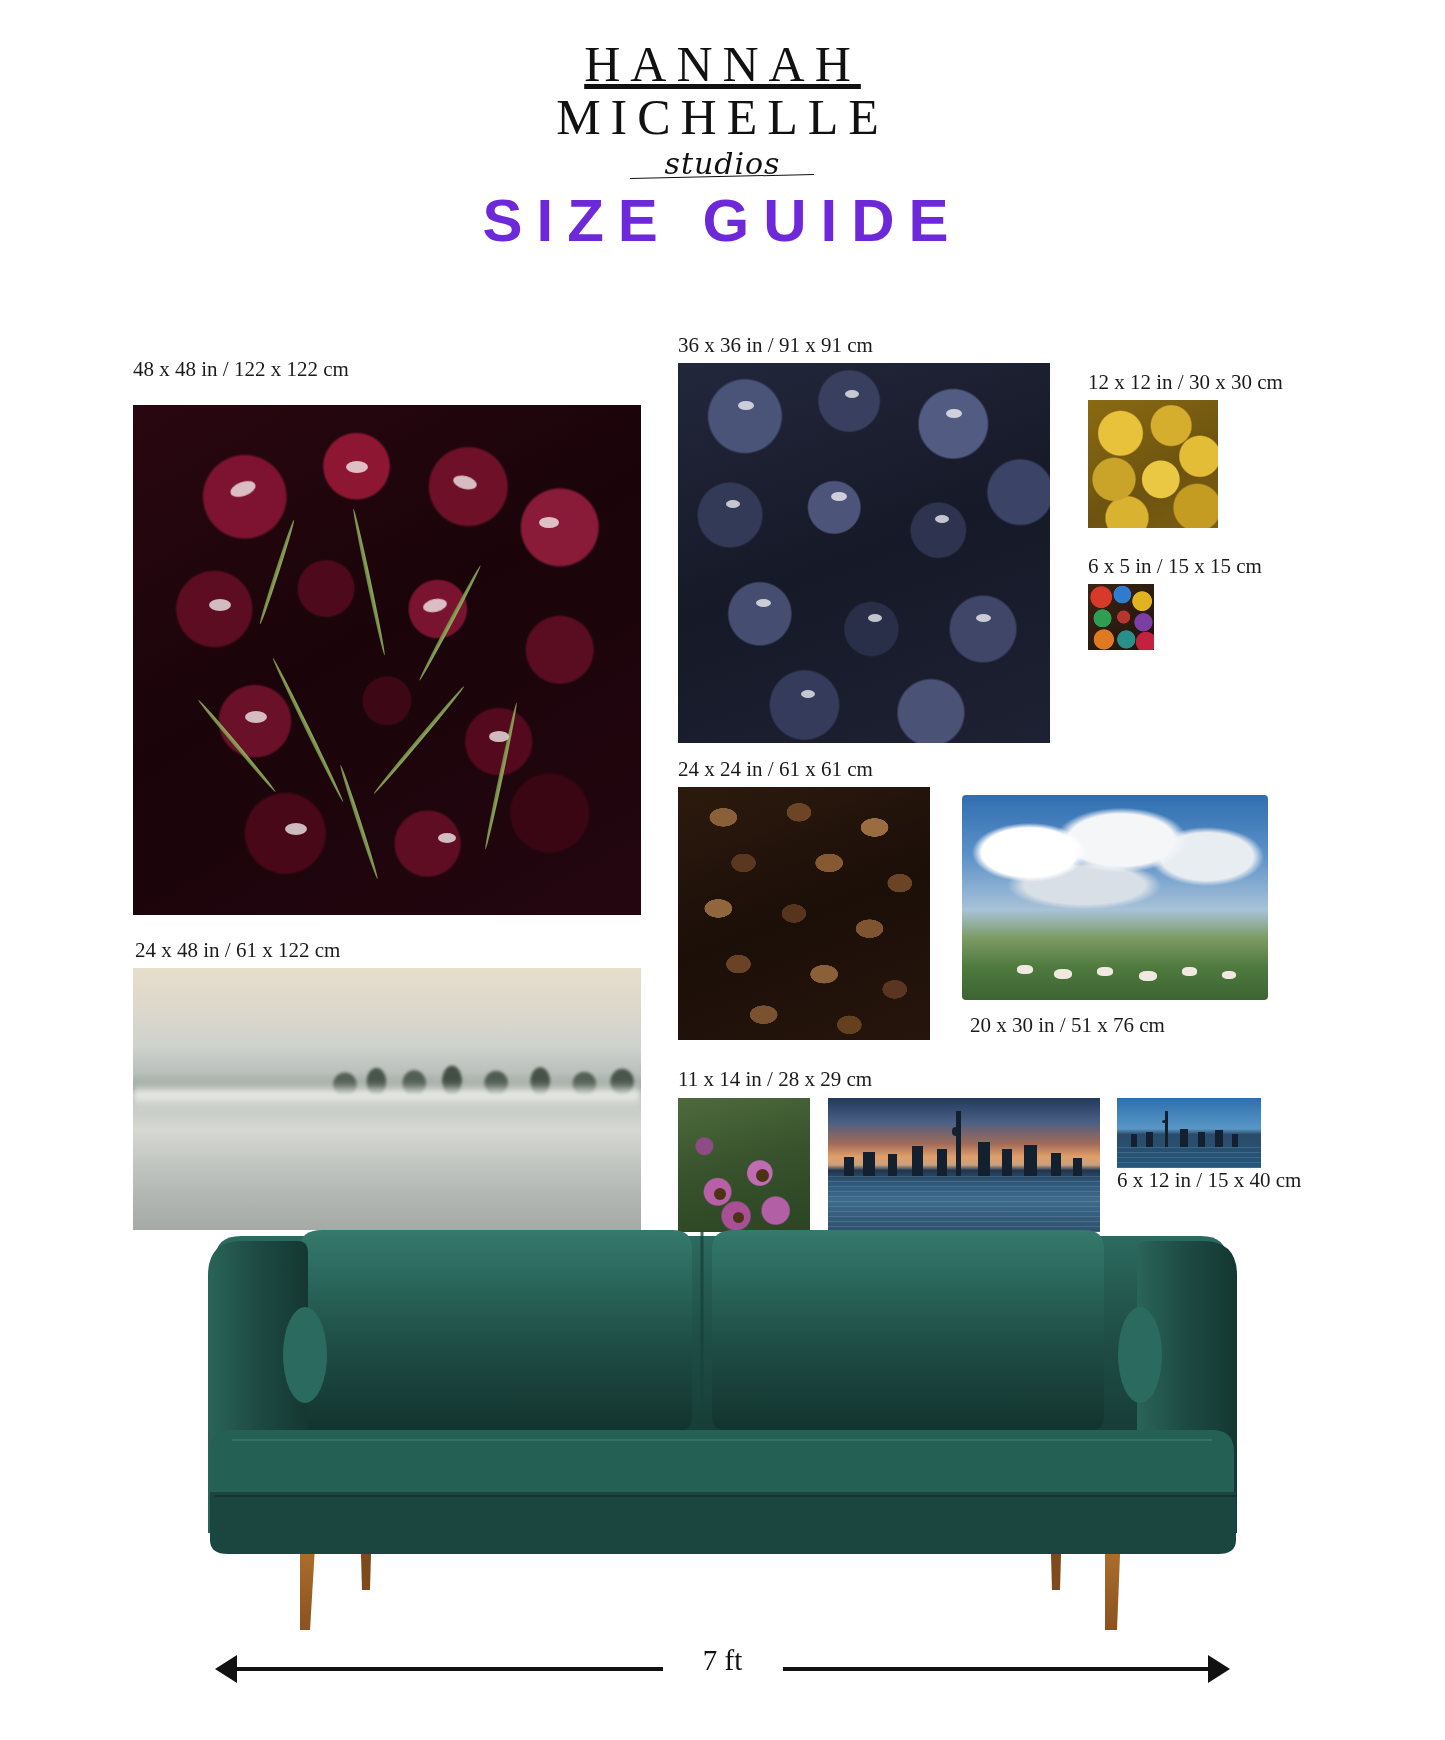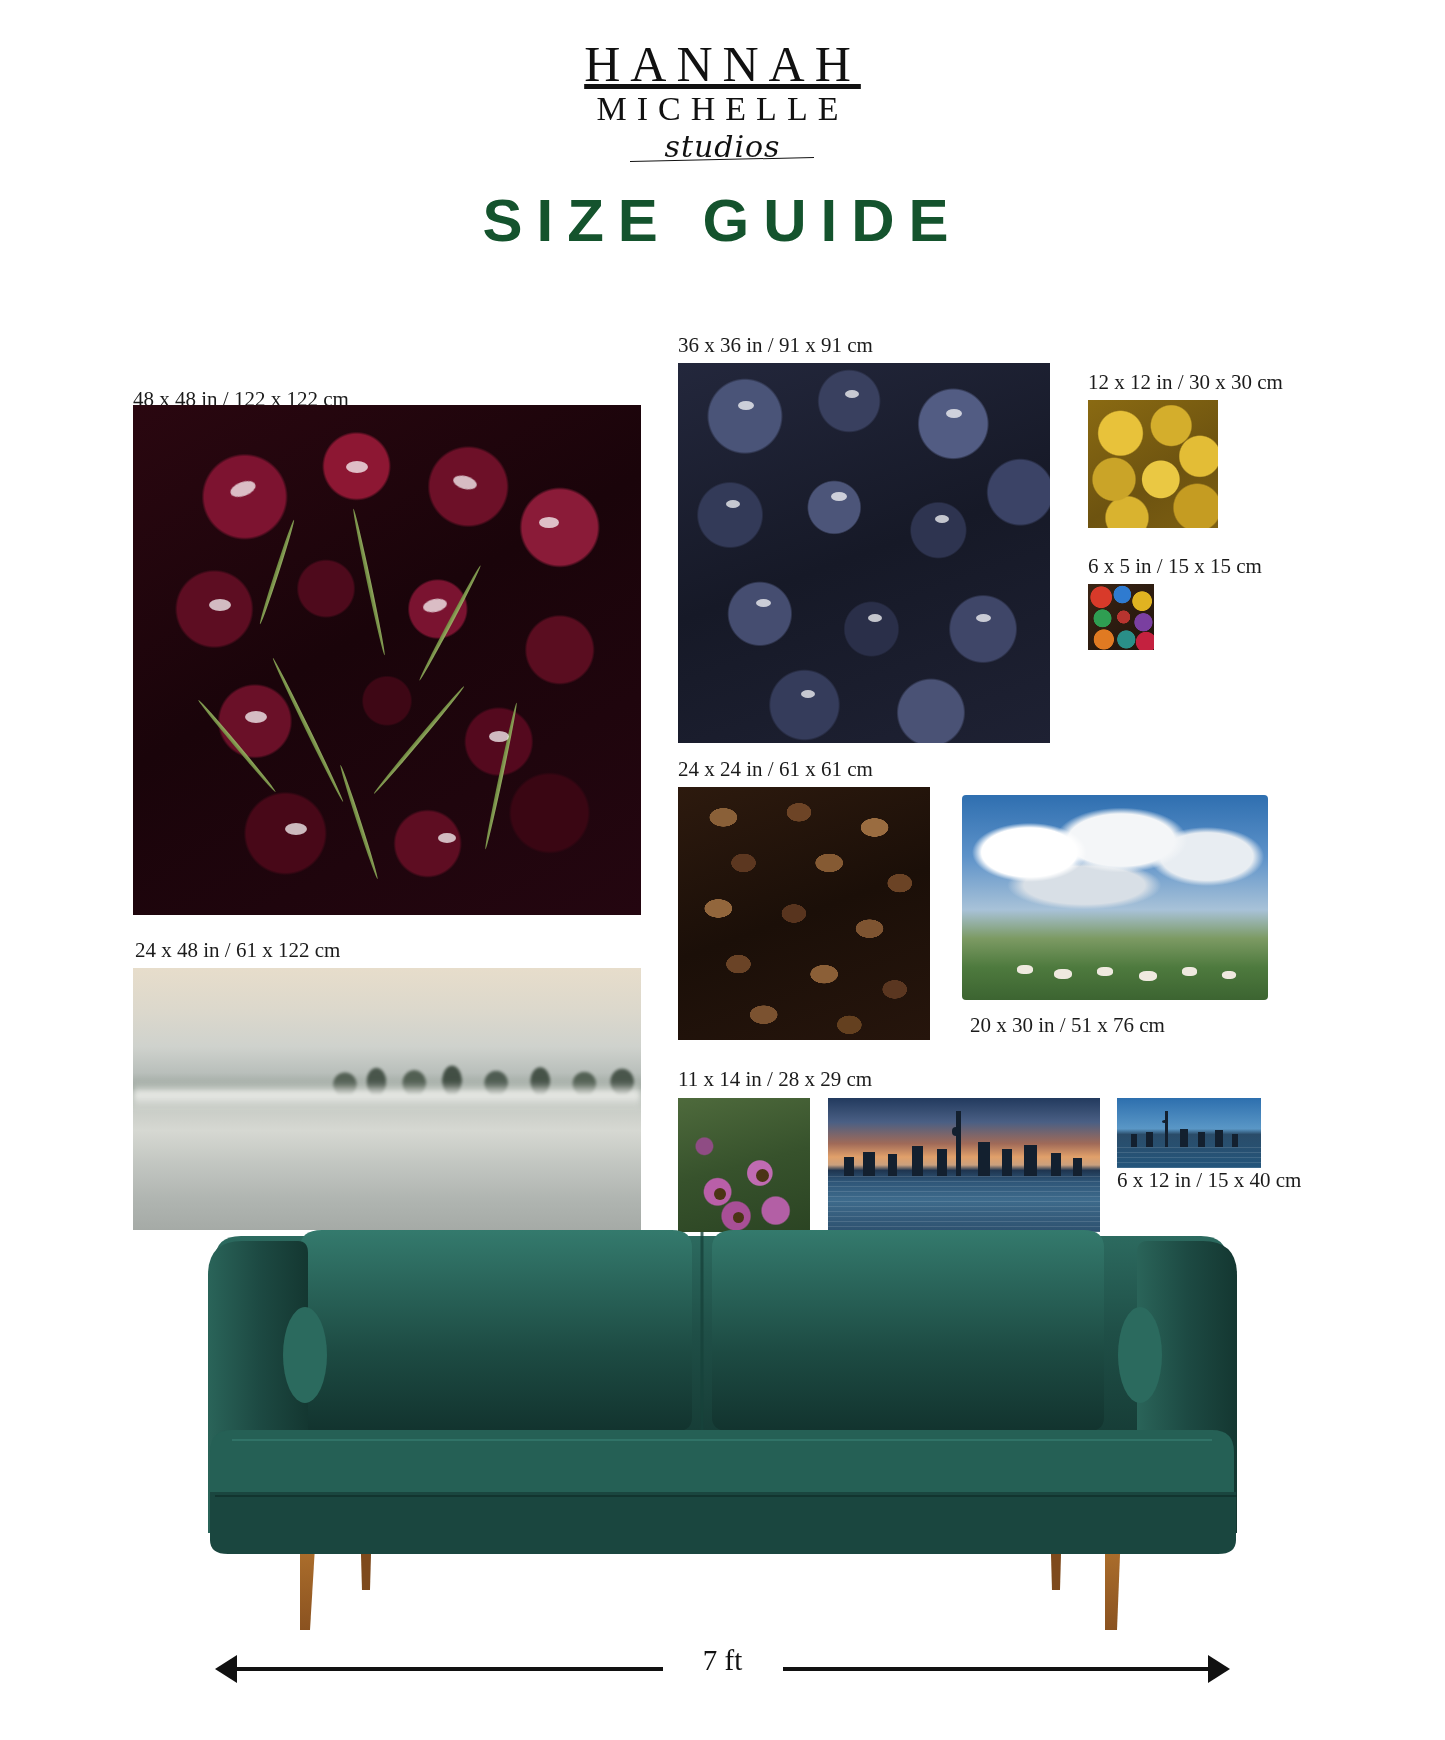--- a/index.html
+++ b/index.html
@@ -24,21 +24,21 @@
     text-align: center;
   }
   .brand-line1, .brand-line2 {
     font-family: "Liberation Serif", serif;
     font-weight: 400;
     letter-spacing: 10px;
     color: #111;
     line-height: 1.06;
   }
   .brand-line1 { font-size: 50px; text-decoration: underline; }
-  .brand-line2 { font-size: 34px; }
+  .brand-line2 { font-size: 50px; }
   .brand-script {
     font-family: "DejaVu Serif", serif;
     font-style: italic;
     font-size: 30px;
     color: #111;
     margin-top: 2px;
     letter-spacing: 1px;
     position: relative;
     display: inline-block;
   }
@@ -54,21 +54,21 @@
   }
   .title {
     position: absolute;
     left: 0; right: 0;
     top: 186px;
     text-align: center;
     font-family: "Liberation Sans", sans-serif;
     font-weight: 700;
     font-size: 60px;
     letter-spacing: 14px;
-    color: #14532d;
+    color: #6d28d9;
   }
 
   
   .label {
     position: absolute;
     font-family: "Liberation Serif", serif;
     font-size: 21px;
     color: #1b1b1b;
     white-space: nowrap;
   }
@@ -329,21 +329,21 @@
 <body>
 
 <div class="brand">
   <div class="brand-line1">HANNAH</div>
   <div class="brand-line2">MICHELLE</div>
   <div class="brand-script">studios</div>
 </div>
 
 <div class="title">SIZE GUIDE</div>
 
-<div class="label" style="left:133px; top:387px;">48 x 48 in / 122 x 122 cm</div>
+<div class="label" style="left:133px; top:357px;">48 x 48 in / 122 x 122 cm</div>
 <div class="label" style="left:678px; top:333px;">36 x 36 in / 91 x 91 cm</div>
 <div class="label" style="left:1088px; top:370px;">12 x 12 in / 30 x 30 cm</div>
 <div class="label" style="left:1088px; top:554px;">6 x 5 in / 15 x 15 cm</div>
 <div class="label" style="left:678px; top:757px;">24 x 24 in / 61 x 61 cm</div>
 <div class="label" style="left:970px; top:1013px;">20 x 30 in / 51 x 76 cm</div>
 <div class="label" style="left:135px; top:938px;">24 x 48 in / 61 x 122 cm</div>
 <div class="label" style="left:678px; top:1067px;">11 x 14 in / 28 x 29 cm</div>
 <div class="label" style="left:828px; top:1240px;">12 x 24 in / 30 x 61 cm</div>
 <div class="label" style="left:1117px; top:1168px;">6 x 12 in / 15 x 40 cm</div>
 

